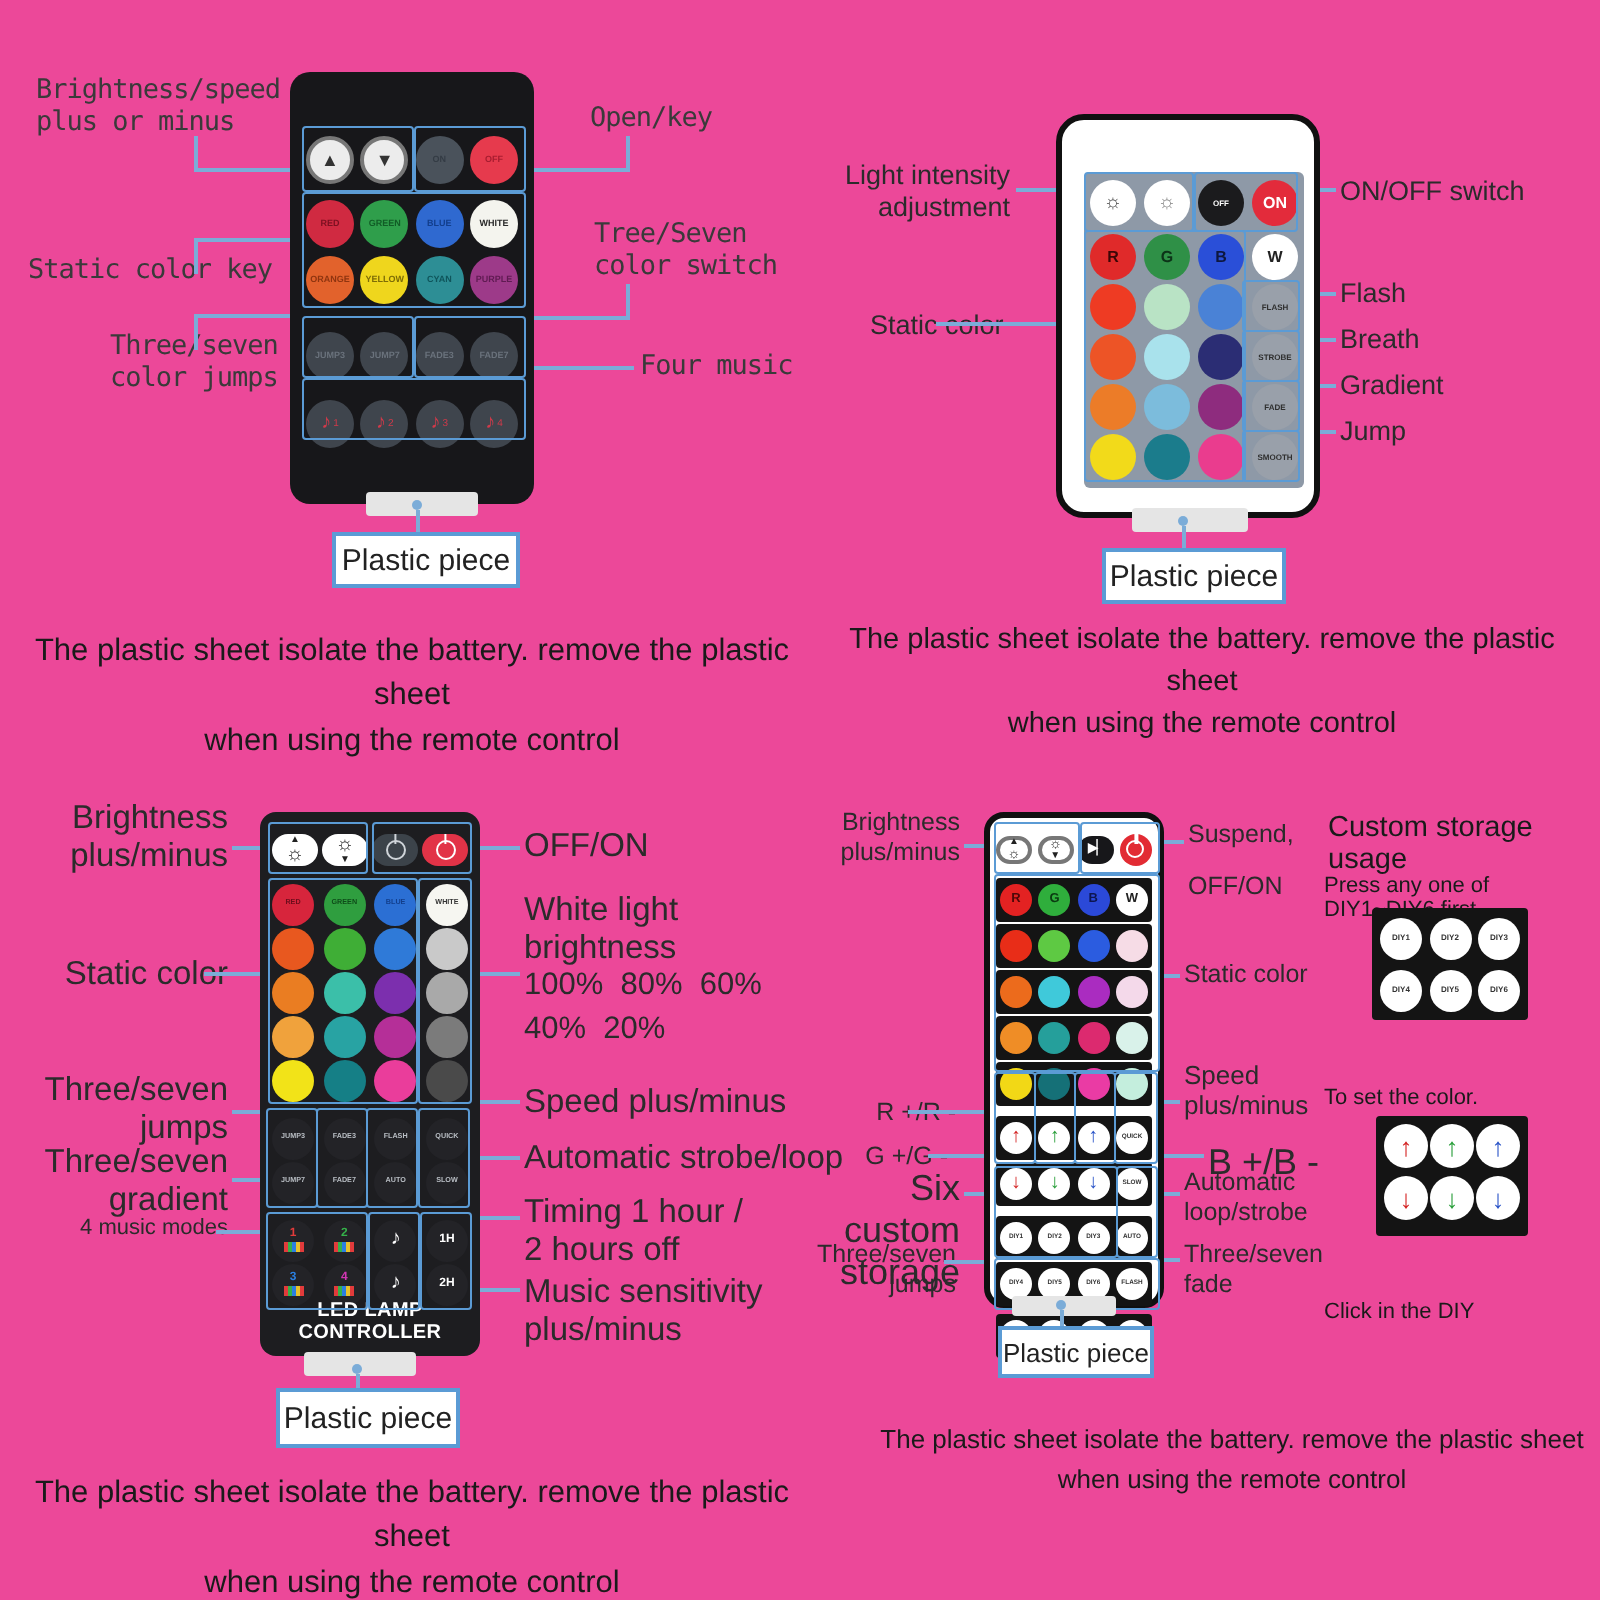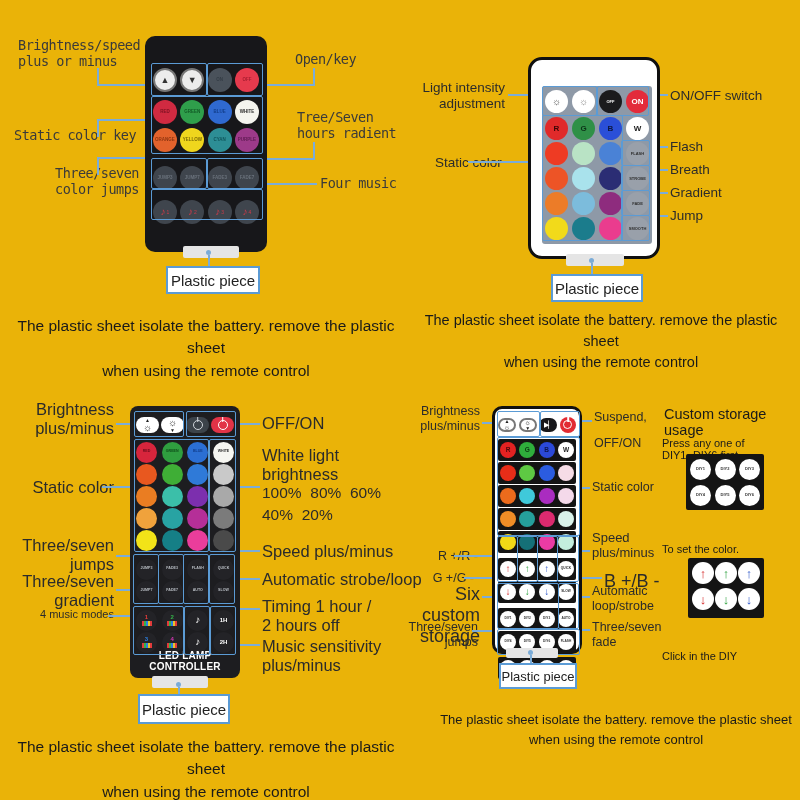--- a/index.html
+++ b/index.html
@@ -1,16 +1,16 @@
 <!DOCTYPE html>
 <html><head>
 <meta charset="utf-8">
 <style>
   html,body{margin:0;padding:0;background:#fff;}
-  .canvas{position:relative;width:800px;height:800px;background:#eab308;overflow:hidden;
+  .canvas{position:relative;width:800px;height:800px;background:#ec4899;overflow:hidden;
           font-family:"Liberation Sans",sans-serif;color:#222;}
   .lbl{position:absolute;white-space:pre-wrap;line-height:1.18;color:#2b2b2b;}
   .mono{font-family:"DejaVu Sans Mono",monospace;color:#3a3a3a;letter-spacing:-0.5px;}
   .r{text-align:right;} .c{text-align:center;}
   .ln{position:absolute;background:#7bacd8;}
   .dot{position:absolute;width:5px;height:5px;border-radius:50%;background:#7bacd8;}
   .grp{position:absolute;border:1.5px solid #5b9bd5;border-radius:2px;pointer-events:none;}
   .pbox{position:absolute;border:2px solid #5b9bd5;background:#fff;display:flex;align-items:center;
         justify-content:center;font-size:15px;color:#222;}
   .tab{position:absolute;background:#e5e5e5;border-radius:2px;}
@@ -93,21 +93,21 @@
 </head>
 <body>
 
 <div class="canvas">
 
   <div class="lbl mono" style="left:18px;top:38px;font-size:13.5px;">Brightness/speed
 plus or minus</div>
   <div class="lbl mono" style="left:295px;top:52px;font-size:13.5px;">Open/key</div>
   <div class="lbl mono" style="left:14px;top:128px;font-size:13.5px;">Static color key</div>
   <div class="lbl mono" style="left:297px;top:110px;font-size:13.5px;">Tree/Seven
-hours radient</div>
+color switch</div>
   <div class="lbl mono c" style="left:55px;top:166px;font-size:13.5px;">Three/seven
 color jumps</div>
   <div class="lbl mono" style="left:320px;top:176px;font-size:13.5px;">Four music</div>
 
   <div class="ln" style="left:97px;top:68px;width:2px;height:16px;"></div>
   <div class="ln" style="left:97px;top:84px;width:57px;height:2px;"></div>
   <div class="ln" style="left:263px;top:84px;width:52px;height:2px;"></div>
   <div class="ln" style="left:313px;top:68px;width:2px;height:18px;"></div>
   <div class="ln" style="left:97px;top:119px;width:57px;height:2px;"></div>
   <div class="ln" style="left:97px;top:119px;width:2px;height:18px;"></div>

